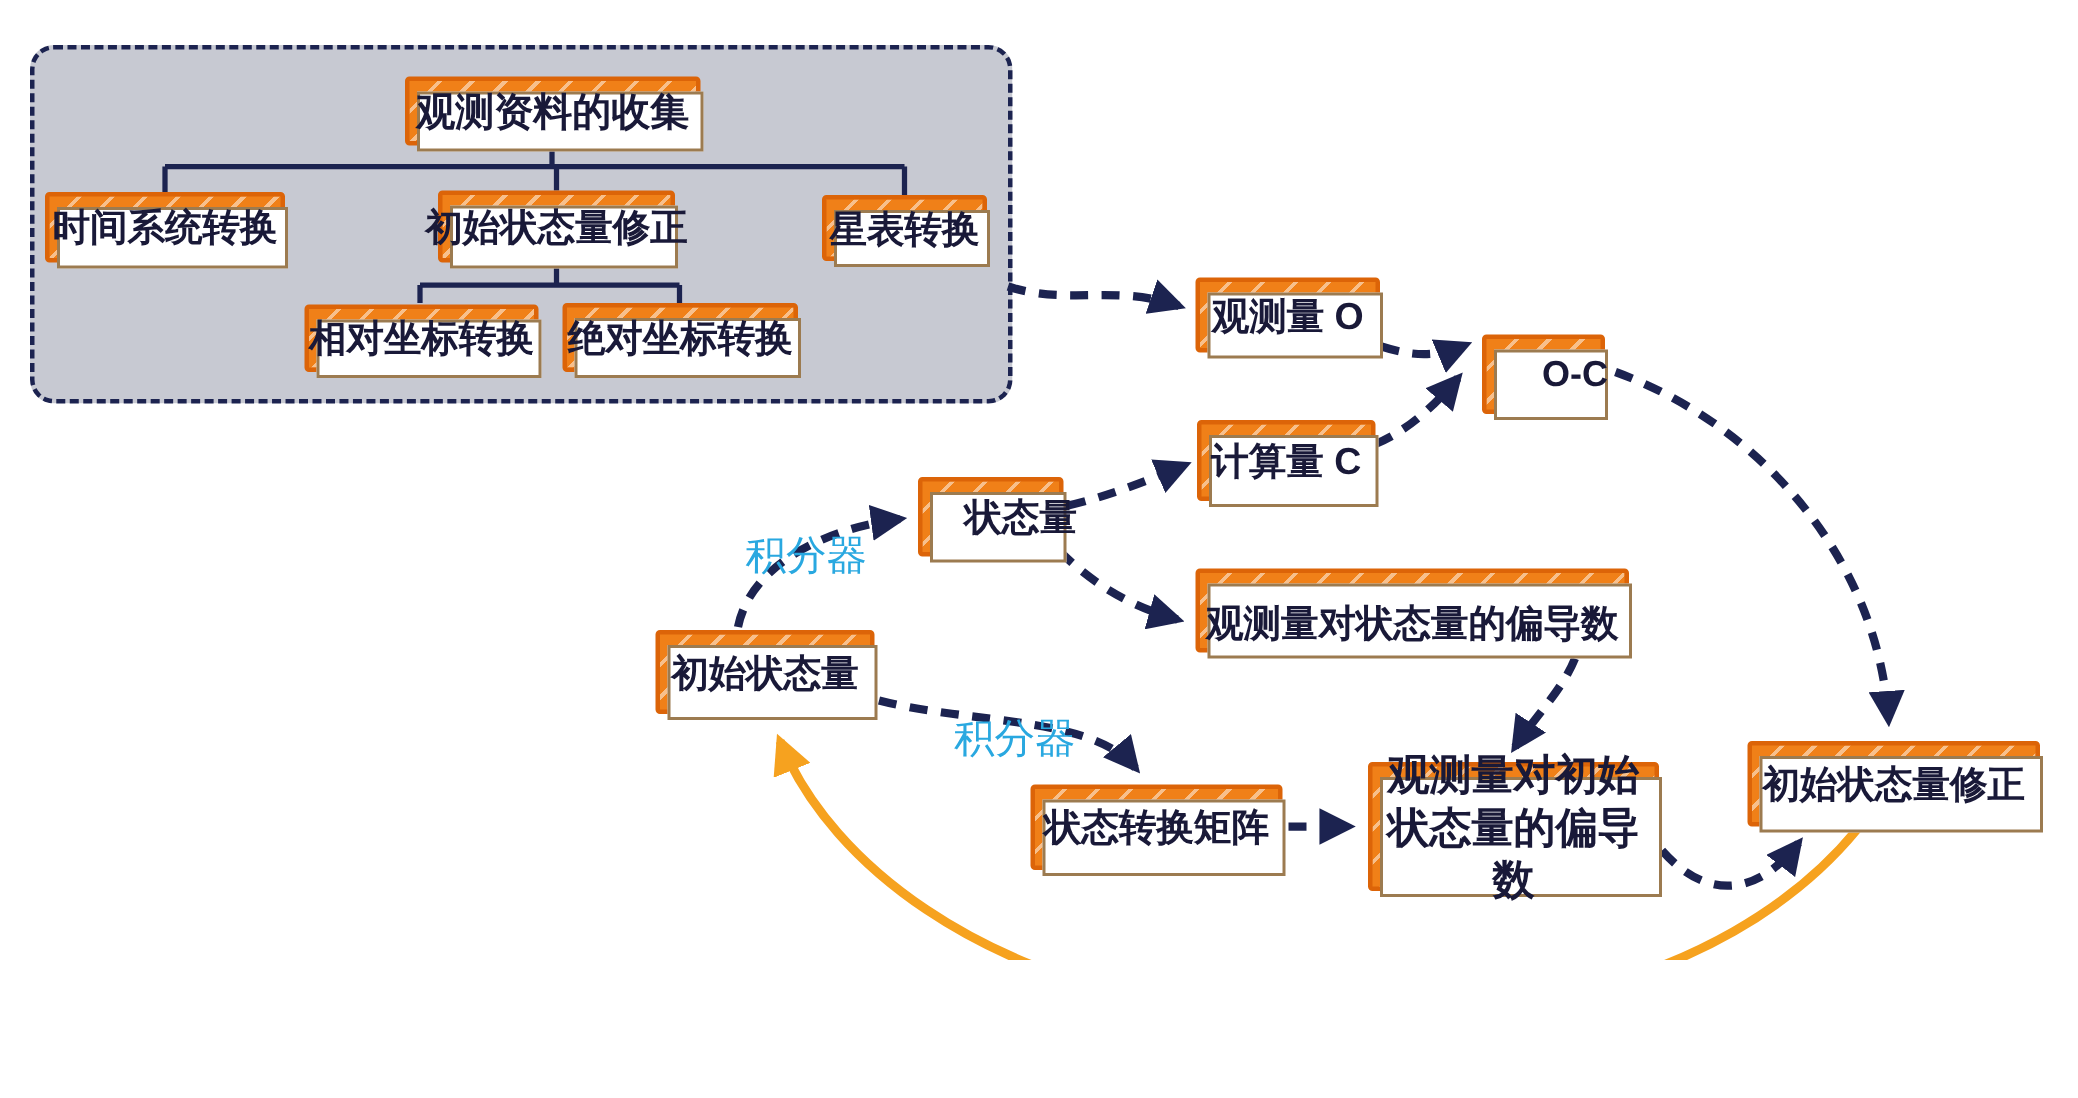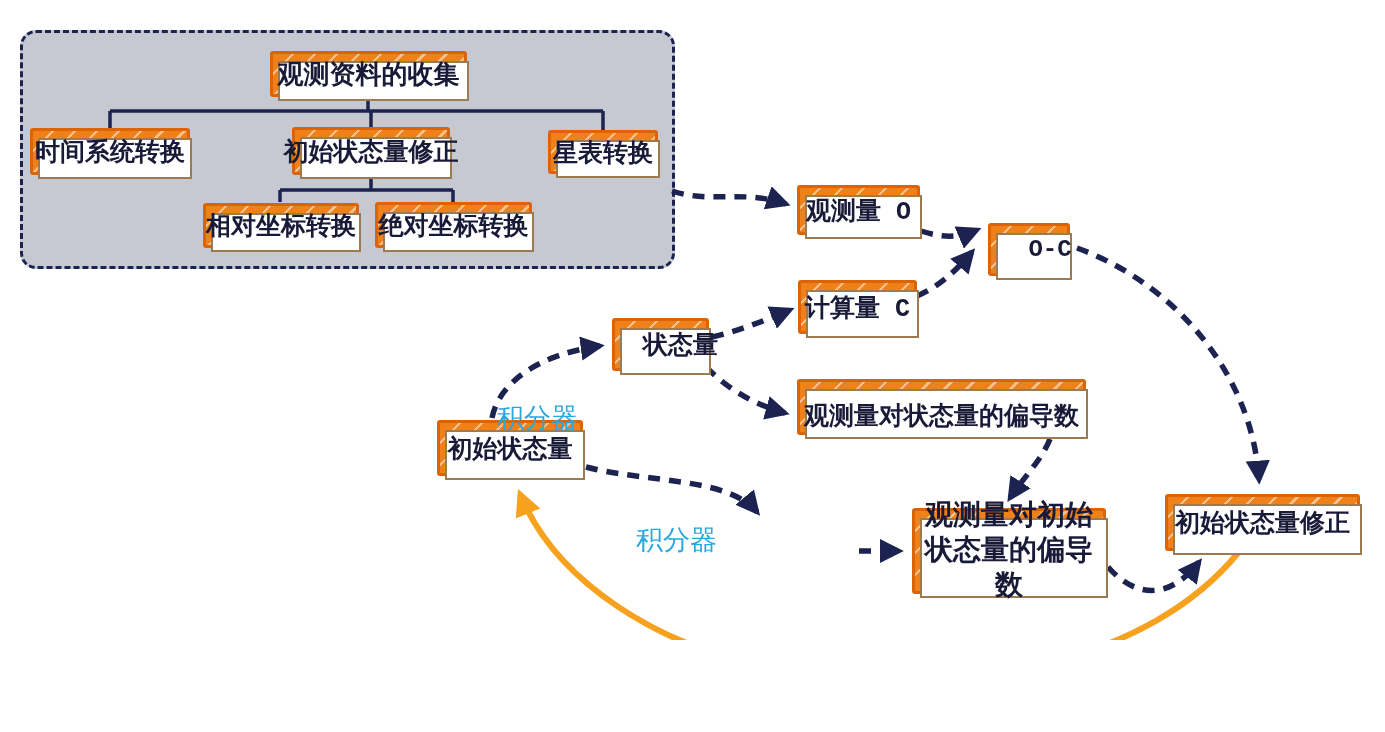--- a/index.html
+++ b/index.html
@@ -2,38 +2,38 @@
 <html style="--box-fill: #f08018; --box-border: #dc6408; --box-text: #191938; --shadow-card-border: #9c7b50; --panel-fill: #c7c9d2; --line-navy: #1c2350; --integrator-color: #29a8e0; --orbit-orange: #f6a21f; --orbit-label-color: #23234e;"><head>
 <meta charset="utf-8">
 <style>
   :root{
     --box-fill:#f08018; --box-border:#dc6408; --box-text:#191938;
     --shadow-card-border:#9c7b50; --panel-fill:#c7c9d2; --line-navy:#1c2350;
     --integrator-color:#29a8e0; --orbit-orange:#f6a21f; --orbit-label-color:#23234e;
   }
   html,body{margin:0;padding:0;background:#fff;}
   #stage{position:relative;width:1385px;height:640px;background:#fff;overflow:hidden;
-         font-family:Liberation Mono, monospace;}
+         font-family:Liberation Sans, sans-serif;}
   #panel{position:absolute;left:20px;top:30px;width:649px;height:233px;
          background:var(--panel-fill);border:3px dashed var(--line-navy);border-radius:16px;}
   #edges{position:absolute;left:0;top:0;width:1385px;height:732px;}
   .tree{stroke:var(--line-navy);stroke-width:3.5;fill:none;}
   .dash{stroke:var(--line-navy);stroke-width:5.5;stroke-dasharray:12 9;fill:none;}
   .orbit{stroke:var(--orbit-orange);stroke-width:6;fill:none;}
   .node{position:absolute;z-index:1;display:flex;align-items:center;justify-content:center;
         background:
           repeating-linear-gradient(135deg, rgba(255,255,255,0) 0 13px, rgba(255,255,255,.5) 13px 15.5px),
           var(--box-fill);
         border:3px solid var(--box-border);border-radius:3px;
         color:var(--box-text);font-weight:bold;font-size:25px;white-space:nowrap;
         text-align:center;box-sizing:border-box;}
   .node::after{content:"";position:absolute;left:5px;top:7px;width:100%;height:100%;
         background:#fff;border:2px solid var(--shadow-card-border);z-index:-1;box-sizing:border-box;}
   .node.wrap{white-space:normal;line-height:1.25;font-size:28px;padding:2px 0;}
-  .edge-label{position:absolute;z-index:2;font-size:27px;color:var(--integrator-color);margin-top:48px;}
+  .edge-label{position:absolute;z-index:2;font-size:27px;color:var(--integrator-color);}
   .orbit-label{position:absolute;z-index:2;font-size:26px;color:var(--orbit-label-color);
         background:#fff;padding:0 5px;}
 </style>
 </head>
 <body>
 
 <div id="stage">
 
   <div id="panel"></div>
 
@@ -95,20 +95,23 @@
   </div>
   <div class="node" style="left:612px;top:318px;width:97px;height:53px;padding-left:40px;">
     <span>状态量</span>
   </div>
   <div class="node" style="left:797px;top:379px;width:289px;height:56px;align-items:flex-end;">
     <span>观测量对状态量的偏导数</span>
   </div>
   <div class="node" style="left:437px;top:420px;width:146px;height:56px;">
     <span>初始状态量</span>
   </div>
+  <div class="node" style="left:687px;top:523px;width:168px;height:57px;">
+    <span>状态转换矩阵</span>
+  </div>
   <div class="node wrap" style="left:912px;top:508px;width:194px;height:86px;">
     <span>观测量对初始状态量的偏导数</span>
   </div>
   <div class="node" style="left:1165px;top:494px;width:195px;height:57px;">
     <span>初始状态量修正</span>
   </div>
 
   <div class="edge-label" style="left:497px;top:352px;">积分器</div>
   <div class="edge-label" style="left:636px;top:474px;">积分器</div>
   <div class="orbit-label" style="left:640px;top:646px;">轨道改进</div>

